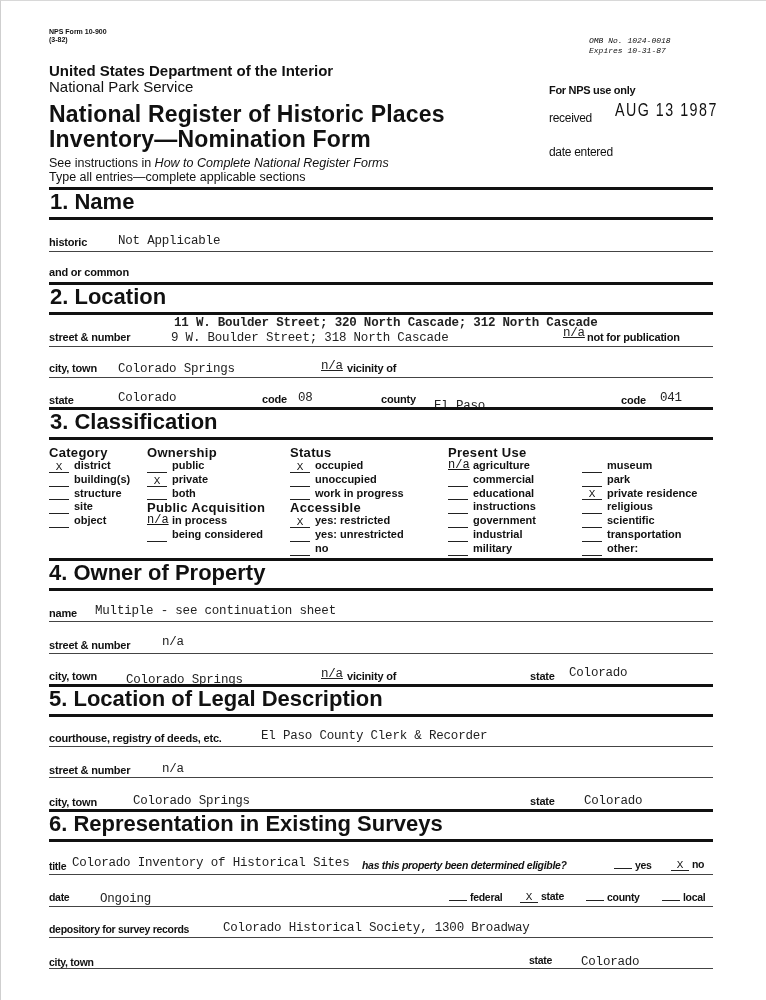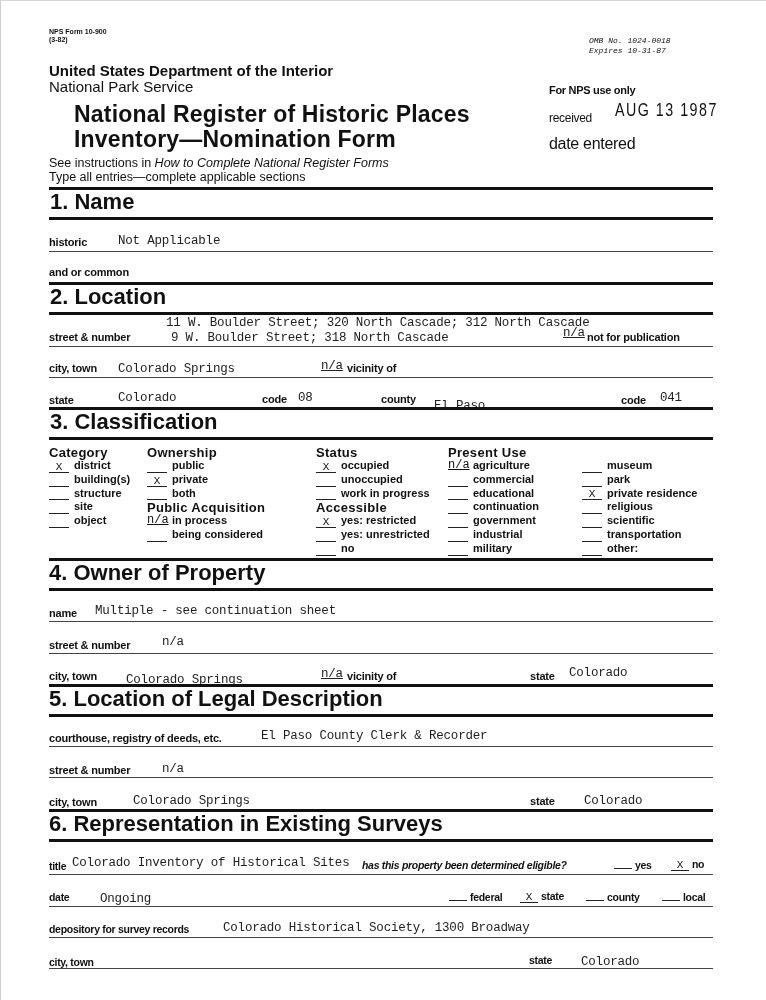--- a/index.html
+++ b/index.html
@@ -6,21 +6,21 @@
   html, body { width: 766px; height: 1000px; background: #ffffff; overflow: hidden; }
   body { position: relative; font-family: "Liberation Sans", sans-serif; color: #111; }
   .page { position: absolute; left: 0; top: 0; width: 766px; height: 1000px; border-left: 1px solid #cfcfcf; border-top: 1px solid #d8d8d8; }
   .abs { position: absolute; white-space: nowrap; }
   .sans-b { font-family: "Liberation Sans", sans-serif; font-weight: bold; }
   .sans { font-family: "Liberation Sans", sans-serif; }
   .tiny { font-size: 7px; font-weight: bold; line-height: 8px; }
   .omb { font-family: "Liberation Mono", monospace; font-style: italic; font-size: 8px; line-height: 10px; }
   .dept { font-size: 15px; font-weight: bold; line-height: 17px; }
   .dept2 { font-size: 15px; font-weight: normal; line-height: 17px; }
-  .title-big { font-size: 23px; font-weight: bold; line-height: 26px; letter-spacing: 0.2px; margin-left: 25px; }
+  .title-big { font-size: 23px; font-weight: bold; line-height: 26px; letter-spacing: 0.2px; }
   .instr { font-size: 12.5px; line-height: 14px; }
   .sec-title { font-size: 22px; font-weight: bold; line-height: 24px; }
   .lbl { font-size: 11px; font-weight: bold; letter-spacing: -0.2px; }
   .lbl-sm { font-size: 10.5px; font-weight: bold; letter-spacing: -0.3px; }
   .val { font-family: "Liberation Mono", monospace; font-size: 12.5px; color: #222; letter-spacing: -0.2px; }
   .hr-thick { position: absolute; left: 48px; width: 664px; height: 3px; background: #111; }
   .hr-thin { position: absolute; left: 48px; width: 664px; height: 1px; background: #444; }
   .cls-head { font-size: 13px; font-weight: bold; line-height: 13px; letter-spacing: 0.3px; }
   .cls-item { font-size: 11px; font-weight: bold; line-height: 13.8px; display: flex; align-items: flex-end; }
   .blank { display: inline-block; width: 20px; border-bottom: 1px solid #222; height: 11px; text-align: center; font-family: "Liberation Mono", monospace; font-weight: normal; font-size: 11px; line-height: 11px; margin-right: 5px; }
@@ -47,38 +47,38 @@
   <div class="abs title-big sans" style="left:48px; top:125px;">Inventory—Nomination Form</div>
 
   <div class="abs instr sans" style="left:48px; top:155px;">
     <span>See instructions in </span><i>How to Complete National Register Forms</i>
   </div>
   <div class="abs instr sans" style="left:48px; top:169px;">Type all entries—complete applicable sections</div>
 
   <div class="abs sans-b" style="left:548px; top:83px; font-size:11px; letter-spacing:-0.3px;">For NPS use only</div>
   <div class="abs sans-b" style="left:548px; top:110px; font-size:12px; font-weight:normal; letter-spacing:-0.3px;">received</div>
   <div class="abs stamp" style="left:614px; top:98px;">AUG 13 1987</div>
-  <div class="abs sans" style="left:548px; top:134px; font-size:16px; letter-spacing:-0.3px;">date entered</div>
+  <div class="abs sans" style="left:548px; top:144px; font-size:12px; letter-spacing:-0.3px;">date entered</div>
 
   <div class="hr-thick" style="top:186px;"></div>
 
   <div class="abs sec-title sans" style="left:49px; top:189px;">1.  Name</div>
   <div class="hr-thick" style="top:216px;"></div>
 
   <div class="abs lbl sans" style="left:48px; top:235px;">historic</div>
   <div class="abs val" style="left:117px; top:233px;">Not Applicable</div>
   <div class="hr-thin" style="top:250px;"></div>
 
   <div class="abs lbl sans" style="left:48px; top:265px;">and or common</div>
   <div class="hr-thick" style="top:281px;"></div>
 
   <div class="abs sec-title sans" style="left:49px; top:284px;">2.  Location</div>
   <div class="hr-thick" style="top:311px;"></div>
 
-  <div class="abs val" style="left:165px; top:315px;">11 W. Boulder Street;  320 North Cascade;  312 North Cascade</div>
+  <div class="abs val" style="left:173px; top:315px;font-weight:bold;">11 W. Boulder Street;  320 North Cascade;  312 North Cascade</div>
   <div class="abs lbl sans" style="left:48px; top:330px;">street &amp; number</div>
   <div class="abs val" style="left:170px; top:330px;">9 W. Boulder Street;  318 North Cascade</div>
   <div class="abs val" style="left:562px; top:325px; text-decoration:underline;">n/a</div>
   <div class="abs lbl sans" style="left:586px; top:330px;">not for publication</div>
   <div class="hr-thin" style="top:345px;"></div>
 
   <div class="abs lbl sans" style="left:48px; top:361px;">city, town</div>
   <div class="abs val" style="left:117px; top:361px;">Colorado Springs</div>
   <div class="abs val" style="left:320px; top:358px; text-decoration:underline;">n/a</div>
   <div class="abs lbl sans" style="left:346px; top:361px;">vicinity of</div>
@@ -139,21 +139,21 @@
     <div class="cls-item sans">
         <span class="blank-na">n/a</span>
         <span>in process</span>
       </div>
     <div class="cls-item sans">
         <span class="blank"></span>
         <span>being considered</span>
       </div>
   </div>
 
-  <div class="col" style="left:315px; top:445px;">
+  <div class="col" style="left:289px; top:445px;">
     <div class="cls-head sans">Status</div>
     <div class="cls-item sans">
         <span class="blank">X</span>
         <span>occupied</span>
       </div>
     <div class="cls-item sans">
         <span class="blank"></span>
         <span>unoccupied</span>
       </div>
     <div class="cls-item sans">
@@ -184,21 +184,21 @@
     <div class="cls-item sans">
         <span class="blank"></span>
         <span>commercial</span>
       </div>
     <div class="cls-item sans">
         <span class="blank"></span>
         <span>educational</span>
       </div>
     <div class="cls-item sans">
         <span class="blank"></span>
-        <span>continuation</span>
+        <span>instructions</span>
       </div>
     <div class="cls-item sans">
         <span class="blank"></span>
         <span>government</span>
       </div>
     <div class="cls-item sans">
         <span class="blank"></span>
         <span>industrial</span>
       </div>
     <div class="cls-item sans">

